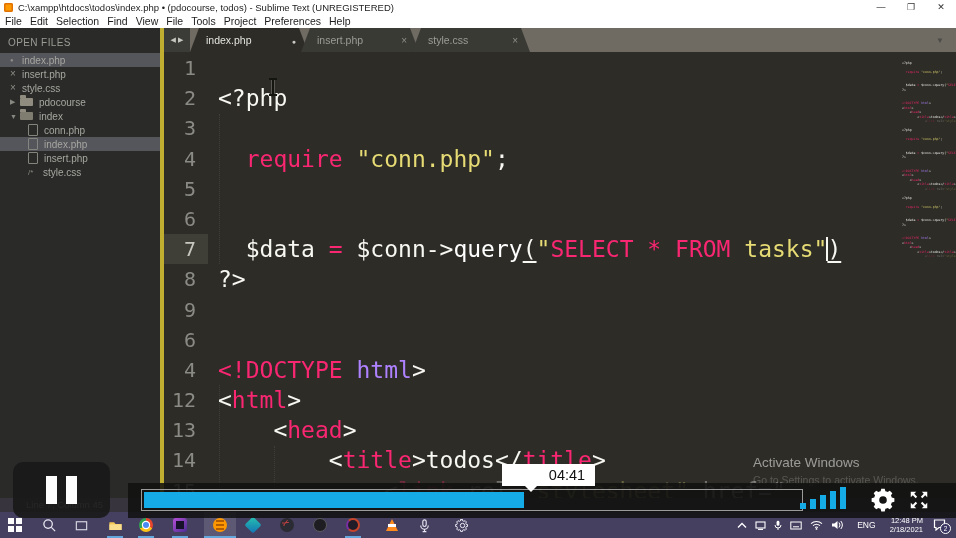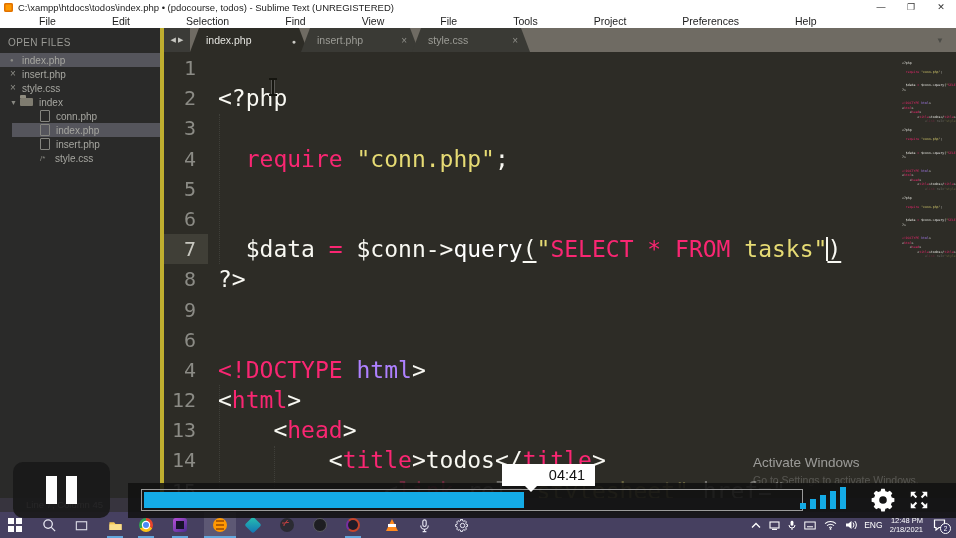--- a/index.html
+++ b/index.html
@@ -10,40 +10,40 @@
   .titlebar{position:absolute;left:0;top:0;width:956px;height:14px;background:#ffffff;
     display:flex;align-items:center;font-size:9.5px;color:#222;}
   .appicon{width:9px;height:9px;background:#ff9a00;border-radius:2px;margin:0 5px 0 4px;flex:none;
     box-shadow:inset 0 0 0 1.5px #e07000;}
   .wctl{margin-left:auto;display:flex;align-items:center;height:100%;}
   .wbtn{width:30px;text-align:center;font-size:9px;color:#333;line-height:14px;}
 
   
   .menubar{position:absolute;left:0;top:14px;width:956px;height:14px;background:#ffffff;
     display:flex;align-items:center;font-size:10.5px;color:#1d1d1d;padding-left:1px;box-sizing:border-box;}
-  .menu-item{padding:0 18px;line-height:14px;margin-left:20px;}
+  .menu-item{padding:0 4px;line-height:14px;}
 
   
   .sidebar{position:absolute;left:0;top:28px;width:160px;height:470px;background:#2a2a29;
     color:#a6a6a0;font-size:10px;overflow:hidden;}
   .side-header{padding:9px 0 5px 8px;color:#9b9b96;letter-spacing:.4px;}
   .side-row{height:14px;display:flex;align-items:center;padding-left:10px;}
   .side-row.sel{background:#55555c;}
   .mk{width:12px;flex:none;color:#8d8d87;font-size:10px;line-height:10px;}
   .mk.dot::before{content:"●";font-size:6px;position:relative;top:-1px;}
   .mk.x::before{content:"×";}
   .tri{width:10px;flex:none;color:#88888, 2;color:#888882;font-size:7px;}
   .tri.right::before{content:"▶";}
   .tri.down::before{content:"▼";}
   .fold{width:13px;height:8px;background:#908d80;border-radius:1px;position:relative;margin-right:6px;flex:none;}
   .fold::before{content:"";position:absolute;left:0;top:-3px;width:6px;height:3px;background:#908d80;border-radius:1px 1px 0 0;}
   .fold.open{background:#7f7c70;}
   .ficon{width:8px;height:10px;border:1px solid #85857f;border-radius:1px;margin-right:6px;flex:none;}
   .csstxt{width:14px;color:#85857f;font-size:8px;margin-right:1px;flex:none;}
-  .indent1{padding-left:28px;margin-left:12px;}
+  .indent1{padding-left:28px;}
 
   
   .vdivider{position:absolute;left:160px;top:28px;width:4px;height:484px;background:#bfae2f;}
 
   
   .editor{position:absolute;left:164px;top:28px;width:792px;height:470px;}
   .tabbar{position:absolute;left:0;top:0;width:100%;height:24px;background:#6f6b63;}
   .navblock{position:absolute;left:0;top:0;width:26px;height:24px;background:#3b3b37;
     display:flex;align-items:center;justify-content:center;gap:2px;color:#c6c6c0;font-size:7px;}
   .tabs{position:absolute;left:26px;top:0;height:24px;display:flex;}
@@ -106,21 +106,21 @@
   .snip{width:14px;height:14px;border-radius:50%;background:#2b2b33;position:relative;}
   .snip::after{content:"✂";position:absolute;left:2px;top:0px;font-size:9px;color:#d44;transform:rotate(-30deg);}
   .darkcircle{width:14px;height:14px;border-radius:50%;background:#1e1e22;border:1.5px solid #5a5a60;box-sizing:border-box;}
   .mediacircle{width:14px;height:14px;border-radius:50%;background:#201c28;border:2px solid #c8452a;
     border-left-color:#7a2ea0;box-sizing:border-box;}
   .vlccone{width:0;height:0;border-left:6px solid transparent;border-right:6px solid transparent;
     border-bottom:12px solid #ff8a1e;position:relative;}
   .vlccone::after{content:"";position:absolute;left:-4px;top:5px;width:8px;height:2.5px;background:#fff;}
   .tray{position:absolute;right:0;top:0;height:26px;display:flex;align-items:center;color:#fff;}
   .tray-ico{margin:0 4px;display:flex;align-items:center;justify-content:center;}
-  .tray-txt{font-size:8.5px;margin:0 3px;}
+  .tray-txt{font-size:8.5px;margin:0 10px;}
   .clock{font-size:7.5px;line-height:9px;text-align:right;margin:0 4px;color:#fff;}
   .bell{position:relative;margin:0 10px 0 6px;}
   .badge{position:absolute;right:-5px;bottom:-3px;width:9px;height:9px;border-radius:50%;background:#3a3560;
     border:1px solid #fff;color:#fff;font-size:6.5px;line-height:9px;text-align:center;}
 
   
   .watermark1{position:absolute;left:753px;top:455px;font-size:13.5px;color:rgba(255,255,255,.52);z-index:5;}
   .watermark2{position:absolute;left:753px;top:474px;font-size:10.5px;color:rgba(255,255,255,.20);z-index:5;}
 
   
@@ -173,20 +173,25 @@
       <span class="mk dot"></span>
       <span>index.php</span>
     </div>
     <div class="side-row">
       <span class="mk x"></span>
       <span>insert.php</span>
     </div>
     <div class="side-row">
       <span class="mk x"></span>
       <span>style.css</span>
+    </div>
+    <div class="side-row">
+      <span class="tri right"></span>
+      <span class="fold"></span>
+      <span>pdocourse</span>
     </div>
     <div class="side-row">
       <span class="tri down"></span>
       <span class="fold open"></span>
       <span>index</span>
     </div>
     <div class="side-row indent1">
       <span class="ficon"></span>
       <span>conn.php</span>
     </div>

